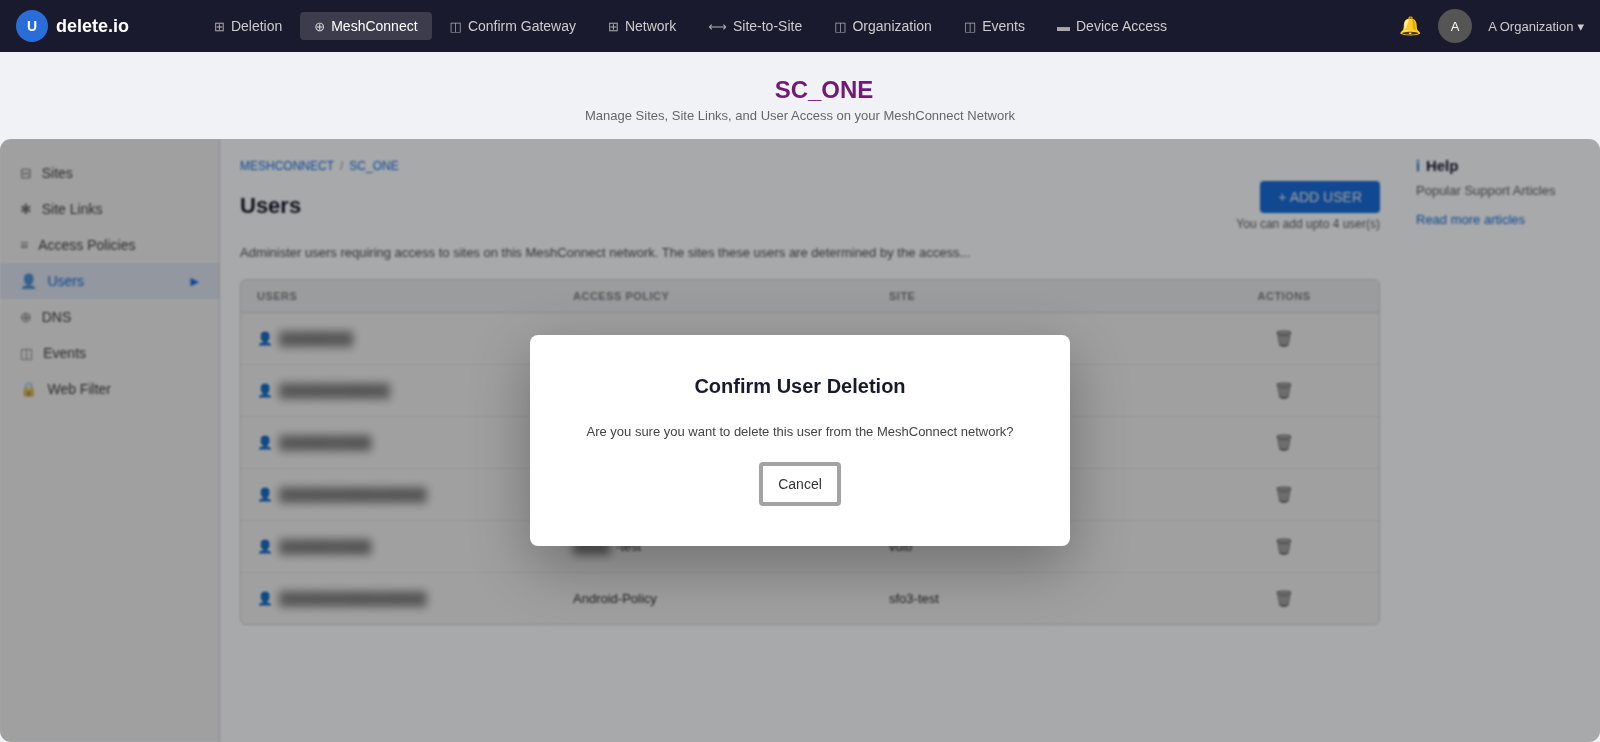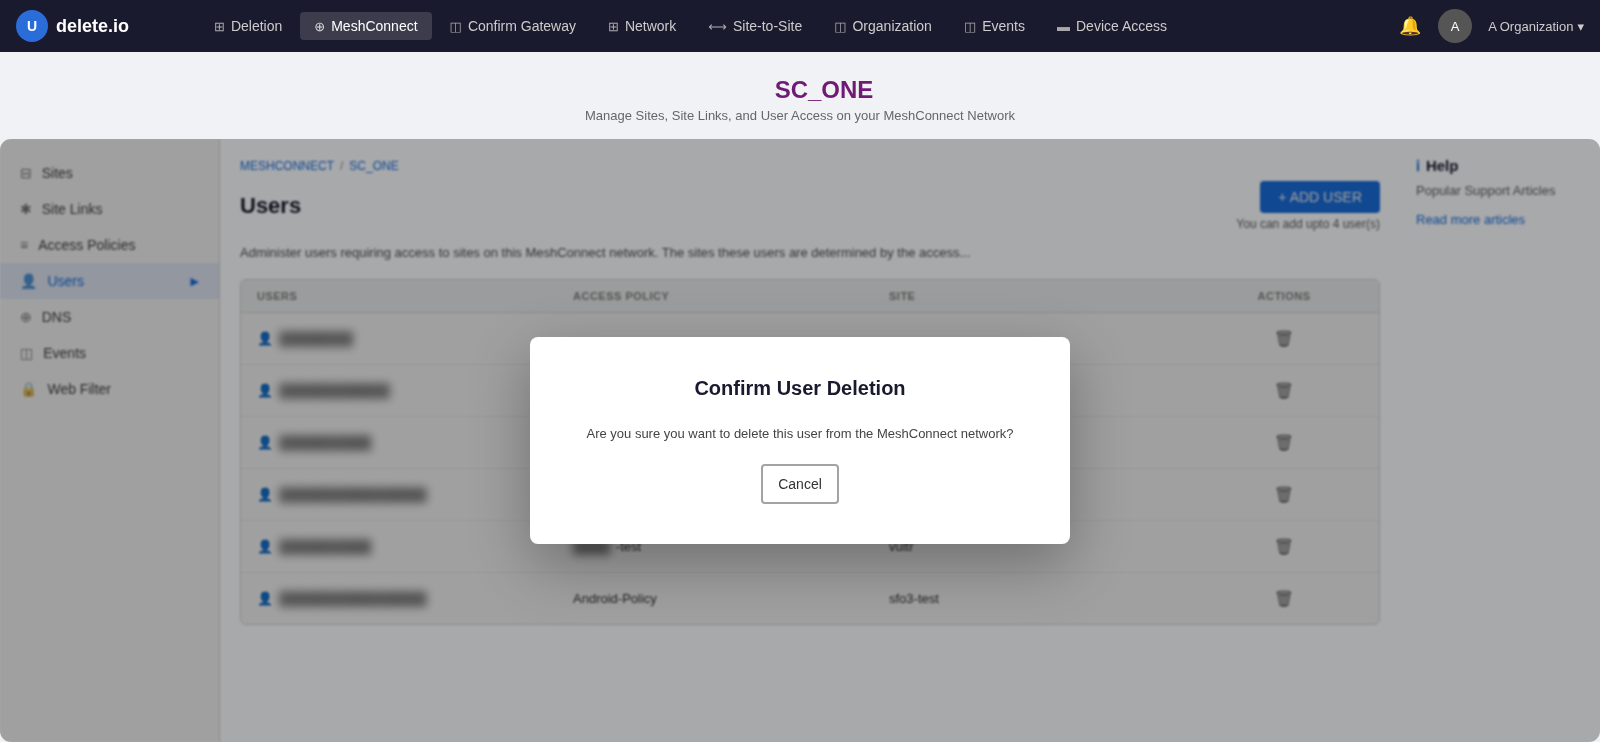--- a/index.html
+++ b/index.html
@@ -88,21 +88,21 @@
       z-index: 100;
     }
     .modal-box {
       background: #fff; border-radius: 8px; padding: 40px 48px; width: 540px;
       box-shadow: 0 20px 60px rgba(0,0,0,0.3); text-align: center;
     }
     .modal-title { font-size: 20px; font-weight: 600; color: #1a1a2e; margin-bottom: 24px; }
     .modal-body { font-size: 13px; color: #444; margin-bottom: 20px; line-height: 1.6; text-align: center; }
     .modal-actions { display: flex; gap: 16px; justify-content: center; }
     .modal-cancel {
-      background: #fff; border: 2px solid #a3a3a3; color: #333; border-radius: 4px;
+      background: #fff; border: 4px solid #a3a3a3; color: #333; border-radius: 4px;
       padding: 10px 15px; font-size: 14px; cursor: pointer;
     }
     .modal-proceed {
       background: #1a73e8; color: #fff; border: 3px solid #f5a623; border-radius: 4px;
       padding: 10px 80px; font-size: 14px; font-weight: 600; cursor: pointer;
       letter-spacing: 0.5px;
     }
 
     
     .content-blurred { filter: blur(1px) brightness(0.9); pointer-events: none; }

